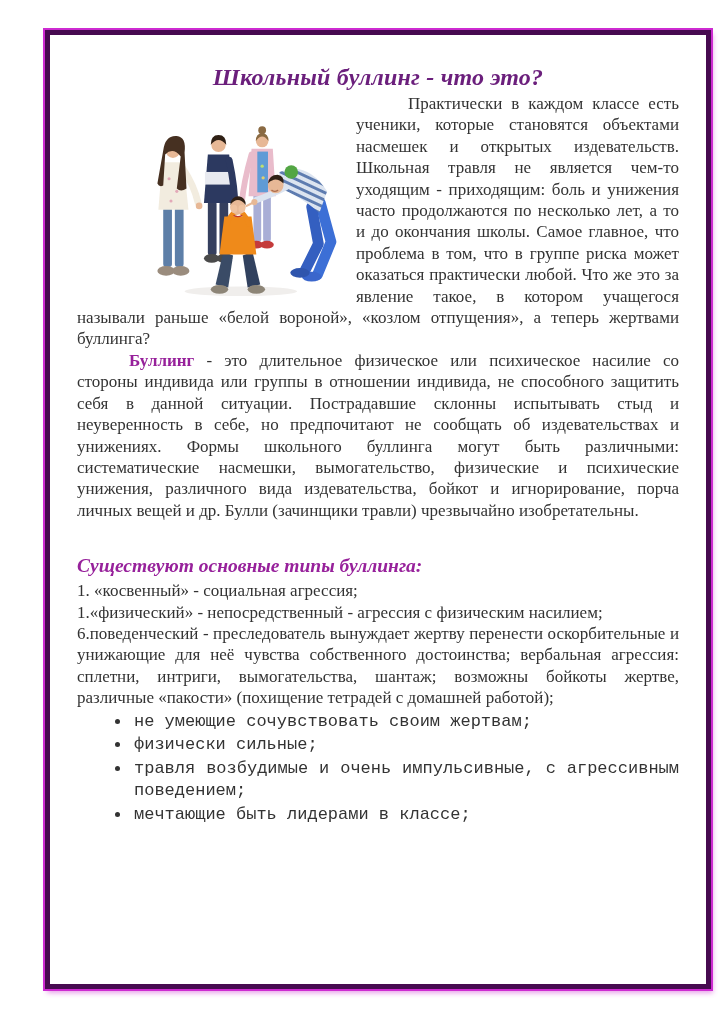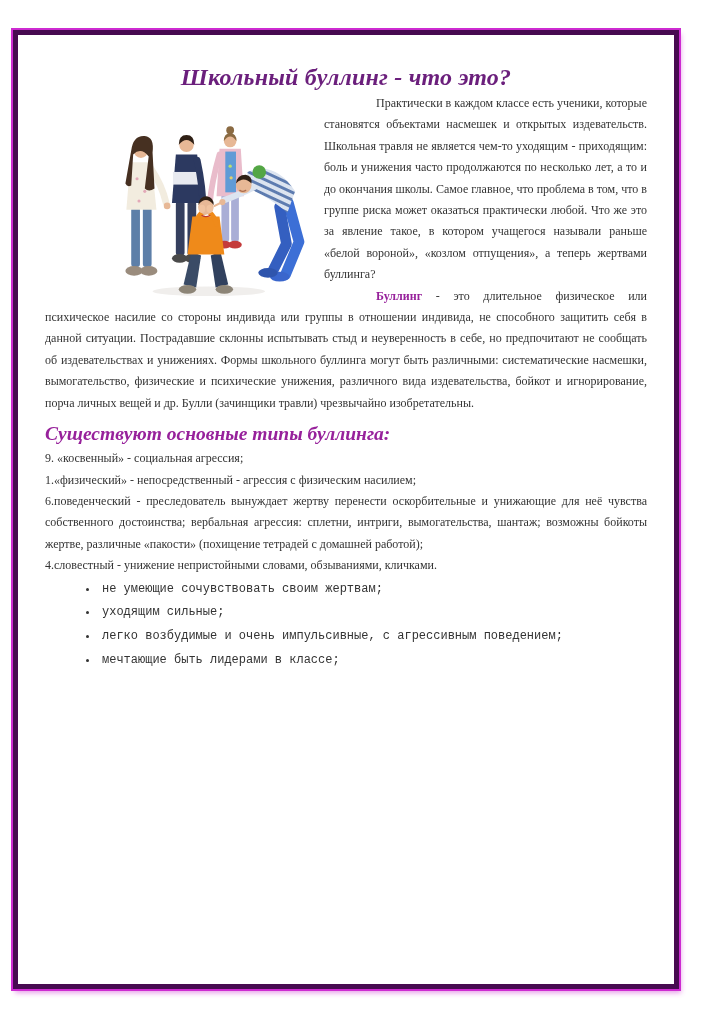--- a/index.html
+++ b/index.html
@@ -15,21 +15,21 @@
   .page{
     position:relative;
     width:724px;height:1024px;
     background:var(--c-page_bg,#fff);
     font-family:"Liberation Serif","DejaVu Serif",serif;
     color:var(--c-body_text,#333);
     overflow:hidden;
   }
   .frame{
     position:absolute;
-    left:13px;top:30px;
+    left:45px;top:30px;
     width:666px;height:959px;
     border:5px solid var(--c-frame_dark,#470a50);
     box-shadow:0 0 0 2px var(--c-frame_glow,#cd2bd1), 2px 4px 5px rgba(205,43,209,.45);
     background:#fff;
     padding:22px 27px 0 27px;
     overflow:hidden;
   }
   h1{
     font-size:24px;
     line-height:28px;
@@ -39,24 +39,24 @@
     color:var(--c-title,#6b1f7c);
     margin:6px 0 2px 0;
     letter-spacing:.2px;
   }
   h2{
     font-size:19.5px;
     line-height:23px;
     font-weight:bold;
     font-style:italic;
     color:var(--c-heading,#97219b);
-    margin:8px 0 3px 0;
+    margin:33px 0 3px 0;
   }
   p.body, li.body{
-    font-size:12px;
+    font-size:17px;
     line-height:21.4px;
     text-align:justify;
     color:var(--c-body_text,#333);
   }
   p.ind{text-indent:52px;}
   .photo{
     float:left;
     width:224px;height:194px;
     margin:13px 9px 4px 46px;
   }
@@ -172,27 +172,26 @@
             <path d="M111 113 Q115 115 119 113" stroke="#c0392b" stroke-width="1.4" fill="none" stroke-linecap="round"></path>
           </g>
         </svg>
       </div>
       <p class="body ind">Практически в каждом классе есть ученики, которые становятся объектами насмешек и открытых издевательств. Школьная травля не является чем-то уходящим - приходящим: боль и унижения часто продолжаются по несколько лет, а то и до окончания школы. Самое главное, что проблема в том, что в группе риска может оказаться практически любой. Что же это за явление такое, в котором учащегося называли раньше «белой вороной», «козлом отпущения», а теперь жертвами буллинга?</p>
     </div>
 
     <p class="body ind"><span class="term">Буллинг</span><span> - это длительное физическое или психическое насилие со стороны индивида или группы в отношении индивида, не способного защитить себя в данной ситуации. Пострадавшие склонны испытывать стыд и неуверенность в себе, но предпочитают не сообщать об издевательствах и унижениях. Формы школьного буллинга могут быть различными: систематические насмешки, вымогательство, физические и психические унижения, различного вида издевательства, бойкот и игнорирование, порча личных вещей и др. Булли (зачинщики травли) чрезвычайно изобретательны.</span></p>
 
     <h2>Существуют  основные типы  буллинга:</h2>
-    <p class="body">9. «косвенный» - социальная агрессия;</p>
+    <p class="body">1. «косвенный» - социальная агрессия;</p>
     <p class="body">1.«физический» - непосредственный - агрессия с физическим насилием;</p>
     <p class="body">6.поведенческий - преследователь вынуждает жертву перенести оскорбительные и унижающие для неё чувства собственного достоинства; вербальная агрессия: сплетни, интриги, вымогательства, шантаж; возможны бойкоты жертве, различные «пакости» (похищение тетрадей с домашней работой);</p>
-    <p class="body">4.словестный - унижение непристойными словами, обзываниями, кличками.</p>
 
 
     <ul class="bullets">
       <li class="body">не умеющие  сочувствовать своим жертвам;</li>
-      <li class="body">уходящим  сильные;</li>
-      <li class="body">легко возбудимые и очень импульсивные, с агрессивным поведением;</li>
+      <li class="body">физически  сильные;</li>
+      <li class="body">травля возбудимые и очень импульсивные, с агрессивным поведением;</li>
       <li class="body">мечтающие   быть лидерами в классе;</li>
     </ul>
 
   </div>
 </div>
 
 </body></html>

